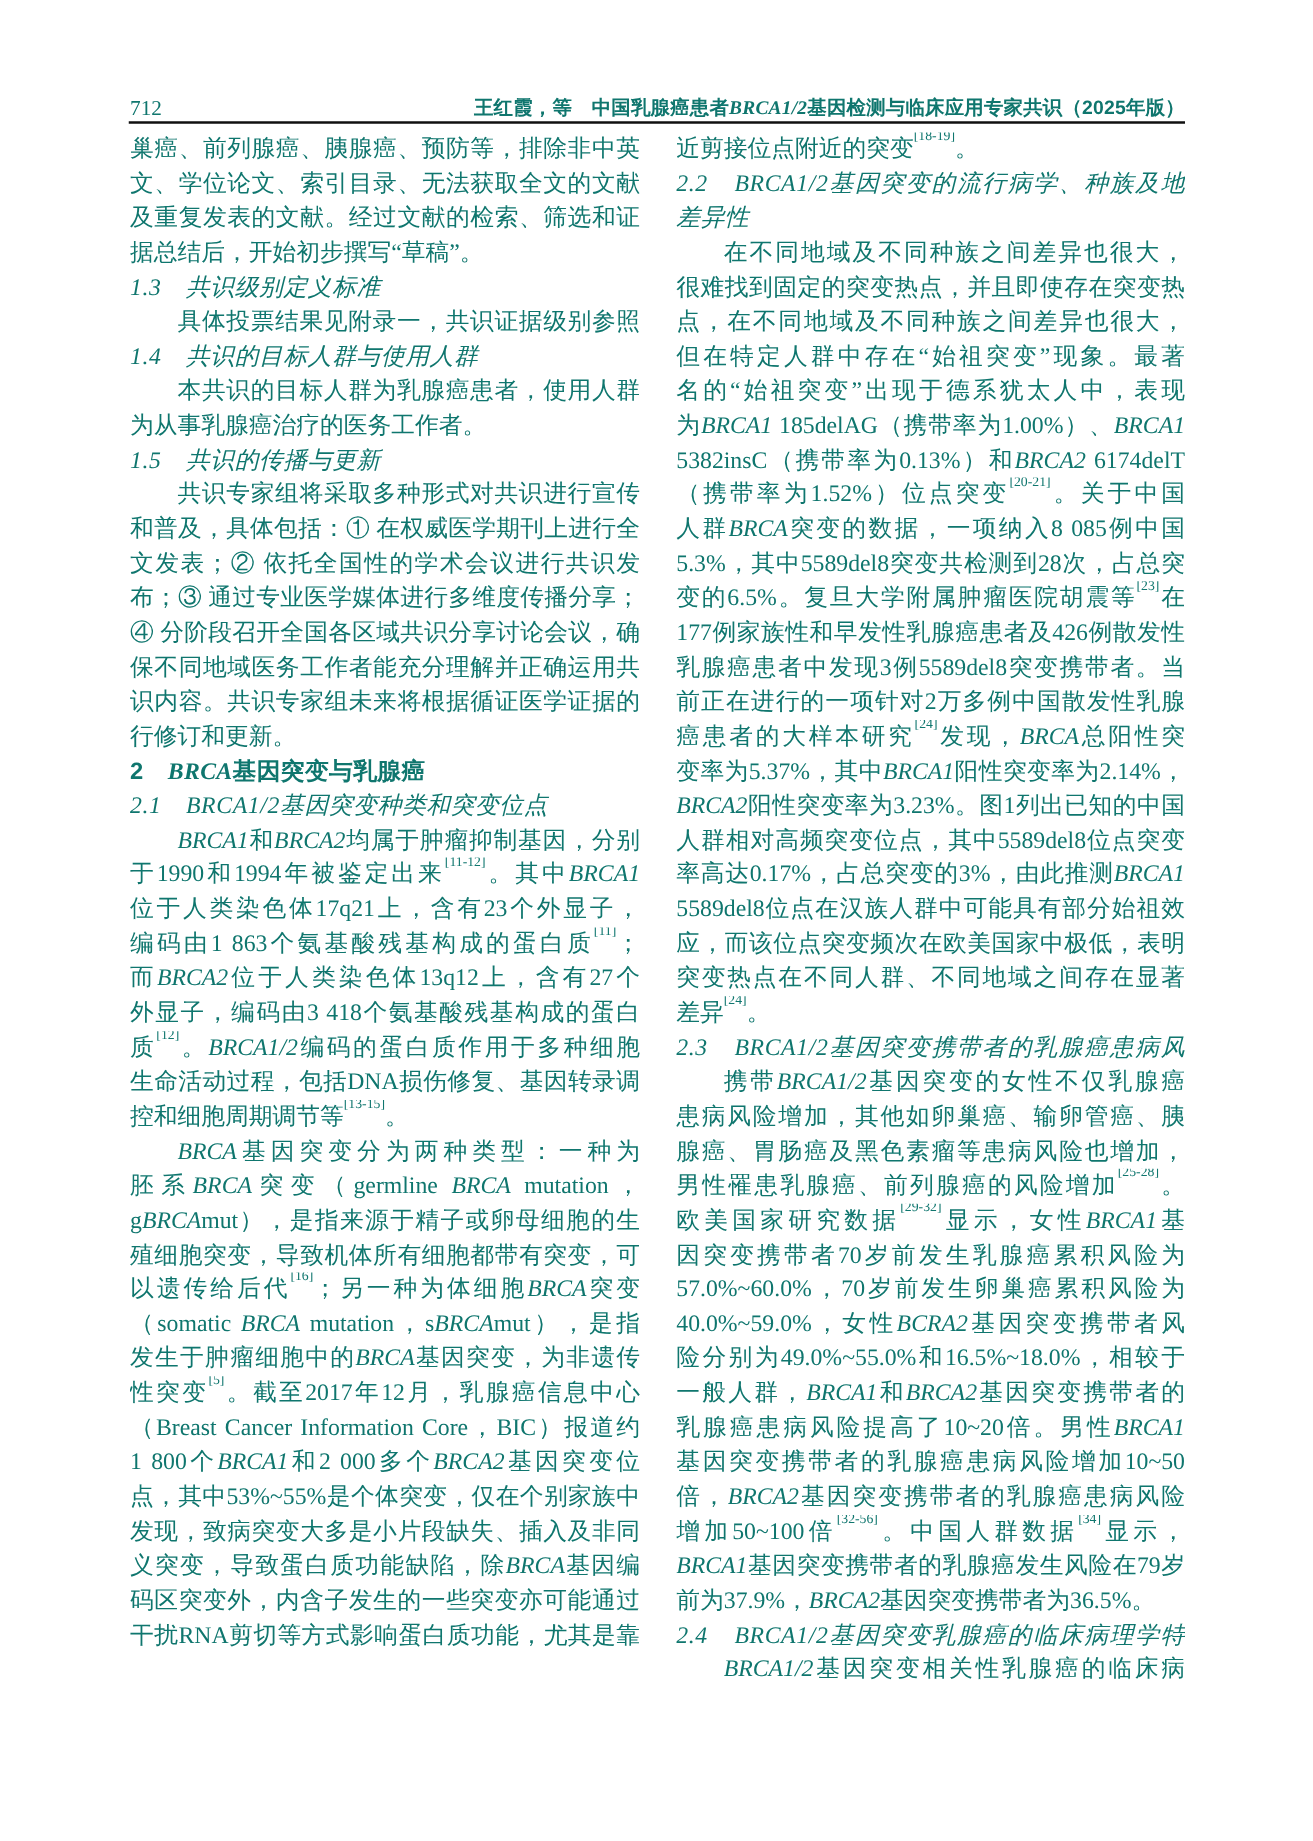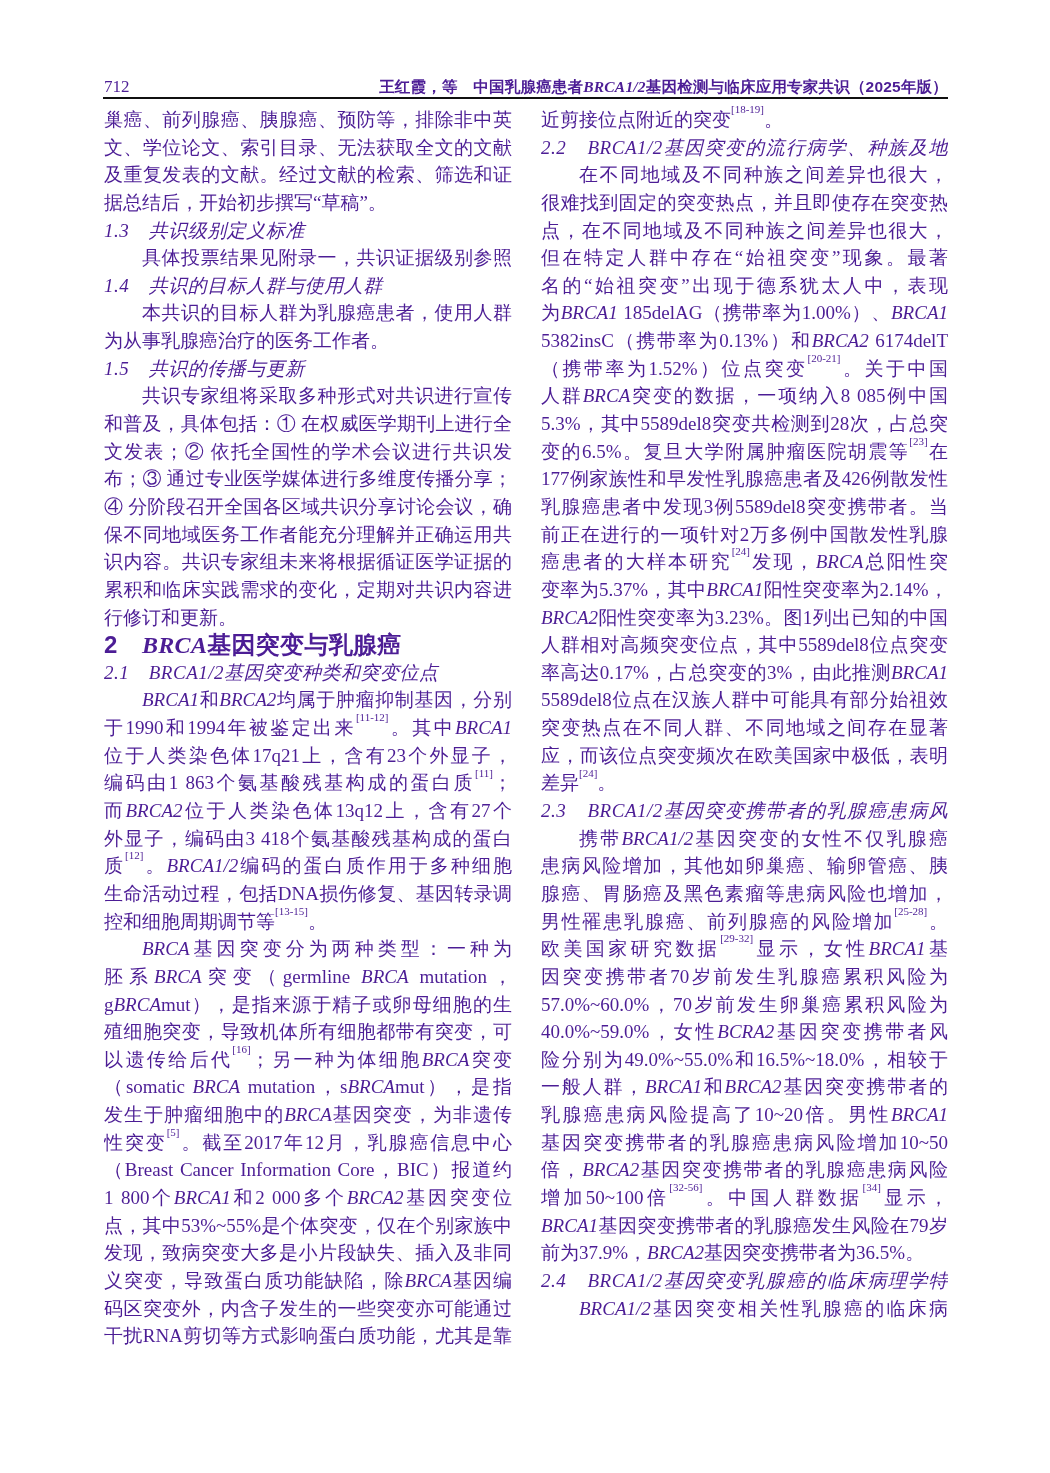--- a/index.html
+++ b/index.html
@@ -1,20 +1,20 @@
 <!DOCTYPE html>
 <html><head>
 <meta charset="utf-8">
 <style>
   html,body{margin:0;padding:0;background:#ffffff;}
   .page{
     position:relative;
     width:1050px;height:1473px;
     background:#ffffff;
-    color:#4c1d95;
+    color:#0f766e;
     font-family:"Liberation Serif","DejaVu Serif",serif;
     overflow:hidden;
   }
   
   .pagenum{
     position:absolute;left:104px;top:78px;
     font-size:17px;line-height:17px;
   }
   .runtitle{
     position:absolute;right:102px;top:79px;
@@ -41,21 +41,21 @@
     text-align:justify;
     white-space:normal;
   }
   .line.fill{text-align-last:justify;}
   .line.indent{padding-left:38px;}
   
   .line.kai{font-style:italic;letter-spacing:0.5px;}
   
   .line.hbold{
     font-family:"Liberation Sans","DejaVu Sans",sans-serif;
-    font-weight:bold;font-size:24px;letter-spacing:0.3px;
+    font-weight:bold;font-size:19px;letter-spacing:0.3px;
   }
   .line.hbold i{font-family:"Liberation Serif","DejaVu Serif",serif;}
   sup{
     font-size:11px;
     line-height:0;
     position:relative;top:-0.5em;
     letter-spacing:0;
     margin-top:24px;
   }
   i.gene{font-style:italic;}
@@ -79,21 +79,20 @@
       <div class="line indent fill">本共识的目标人群为乳腺癌患者，使用人群</div>
       <div class="line">为从事乳腺癌治疗的医务工作者。</div>
       <div class="line kai">1.5　共识的传播与更新</div>
       <div class="line indent fill">共识专家组将采取多种形式对共识进行宣传</div>
       <div class="line fill">和普及，具体包括：① 在权威医学期刊上进行全</div>
       <div class="line fill">文发表；② 依托全国性的学术会议进行共识发</div>
       <div class="line fill">布；③ 通过专业医学媒体进行多维度传播分享；</div>
       <div class="line fill">④ 分阶段召开全国各区域共识分享讨论会议，确</div>
       <div class="line fill">保不同地域医务工作者能充分理解并正确运用共</div>
       <div class="line fill">识内容。共识专家组未来将根据循证医学证据的</div>
-      <div class="line fill">累积和临床实践需求的变化，定期对共识内容进</div>
       <div class="line">行修订和更新。</div>
       <div class="line hbold">2　<i class="gene">BRCA</i>基因突变与乳腺癌</div>
       <div class="line kai">2.1　<i class="gene">BRCA1/2</i>基因突变种类和突变位点</div>
       <div class="line indent fill"><i class="gene">BRCA1</i>和<i class="gene">BRCA2</i>均属于肿瘤抑制基因，分别</div>
       <div class="line fill">于1990和1994年被鉴定出来<sup>[11-12]</sup>。其中<i class="gene">BRCA1</i></div>
       <div class="line fill">位于人类染色体17q21上，含有23个外显子，</div>
       <div class="line fill">编码由1 863个氨基酸残基构成的蛋白质<sup>[11]</sup>；</div>
       <div class="line fill">而<i class="gene">BRCA2</i>位于人类染色体13q12上，含有27个</div>
       <div class="line fill">外显子，编码由3 418个氨基酸残基构成的蛋白</div>
       <div class="line fill">质<sup>[12]</sup>。<i class="gene">BRCA1/2</i>编码的蛋白质作用于多种细胞</div>
@@ -111,42 +110,43 @@
       <div class="line fill">1 800个<i class="gene">BRCA1</i>和2 000多个<i class="gene">BRCA2</i>基因突变位</div>
       <div class="line fill">点，其中53%~55%是个体突变，仅在个别家族中</div>
       <div class="line fill">发现，致病突变大多是小片段缺失、插入及非同</div>
       <div class="line fill">义突变，导致蛋白质功能缺陷，除<i class="gene">BRCA</i>基因编</div>
       <div class="line fill">码区突变外，内含子发生的一些突变亦可能通过</div>
       <div class="line fill">干扰RNA剪切等方式影响蛋白质功能，尤其是靠</div>
     </div>
   <div class="col col-right">
       <div class="line">近剪接位点附近的突变<sup>[18-19]</sup>。</div>
       <div class="line kai fill">2.2　<i class="gene">BRCA1/2</i>基因突变的流行病学、种族及地域</div>
+      <div class="line kai">差异性</div>
       <div class="line indent fill">在不同地域及不同种族之间差异也很大，</div>
       <div class="line fill">很难找到固定的突变热点，并且即使存在突变热</div>
       <div class="line fill">点，在不同地域及不同种族之间差异也很大，</div>
       <div class="line fill">但在特定人群中存在“始祖突变”现象。最著</div>
       <div class="line fill">名的“始祖突变”出现于德系犹太人中，表现</div>
       <div class="line fill">为<i class="gene">BRCA1</i> 185delAG（携带率为1.00%）、<i class="gene">BRCA1</i></div>
       <div class="line fill">5382insC（携带率为0.13%）和<i class="gene">BRCA2</i> 6174delT</div>
       <div class="line fill">（携带率为1.52%）位点突变<sup>[20-21]</sup>。关于中国</div>
       <div class="line fill">人群<i class="gene">BRCA</i>突变的数据，一项纳入8 085例中国</div>
       <div class="line fill">5.3%，其中5589del8突变共检测到28次，占总突</div>
       <div class="line fill">变的6.5%。复旦大学附属肿瘤医院胡震等<sup>[23]</sup>在</div>
       <div class="line fill">177例家族性和早发性乳腺癌患者及426例散发性</div>
       <div class="line fill">乳腺癌患者中发现3例5589del8突变携带者。当</div>
       <div class="line fill">前正在进行的一项针对2万多例中国散发性乳腺</div>
       <div class="line fill">癌患者的大样本研究<sup>[24]</sup>发现，<i class="gene">BRCA</i>总阳性突</div>
       <div class="line fill">变率为5.37%，其中<i class="gene">BRCA1</i>阳性突变率为2.14%，</div>
       <div class="line fill"><i class="gene">BRCA2</i>阳性突变率为3.23%。图1列出已知的中国</div>
       <div class="line fill">人群相对高频突变位点，其中5589del8位点突变</div>
       <div class="line fill">率高达0.17%，占总突变的3%，由此推测<i class="gene">BRCA1</i></div>
       <div class="line fill">5589del8位点在汉族人群中可能具有部分始祖效</div>
+      <div class="line fill">应，而该位点突变频次在欧美国家中极低，表明</div>
       <div class="line fill">突变热点在不同人群、不同地域之间存在显著</div>
-      <div class="line fill">应，而该位点突变频次在欧美国家中极低，表明</div>
       <div class="line">差异<sup>[24]</sup>。</div>
       <div class="line kai">2.3　<i class="gene">BRCA1/2</i>基因突变携带者的乳腺癌患病风险</div>
       <div class="line indent fill">携带<i class="gene">BRCA1/2</i>基因突变的女性不仅乳腺癌</div>
       <div class="line fill">患病风险增加，其他如卵巢癌、输卵管癌、胰</div>
       <div class="line fill">腺癌、胃肠癌及黑色素瘤等患病风险也增加，</div>
       <div class="line fill">男性罹患乳腺癌、前列腺癌的风险增加<sup>[25-28]</sup>。</div>
       <div class="line fill">欧美国家研究数据<sup>[29-32]</sup>显示，女性<i class="gene">BRCA1</i>基</div>
       <div class="line fill">因突变携带者70岁前发生乳腺癌累积风险为</div>
       <div class="line fill">57.0%~60.0%，70岁前发生卵巢癌累积风险为</div>
       <div class="line fill">40.0%~59.0%，女性<i class="gene">BCRA2</i>基因突变携带者风</div>

